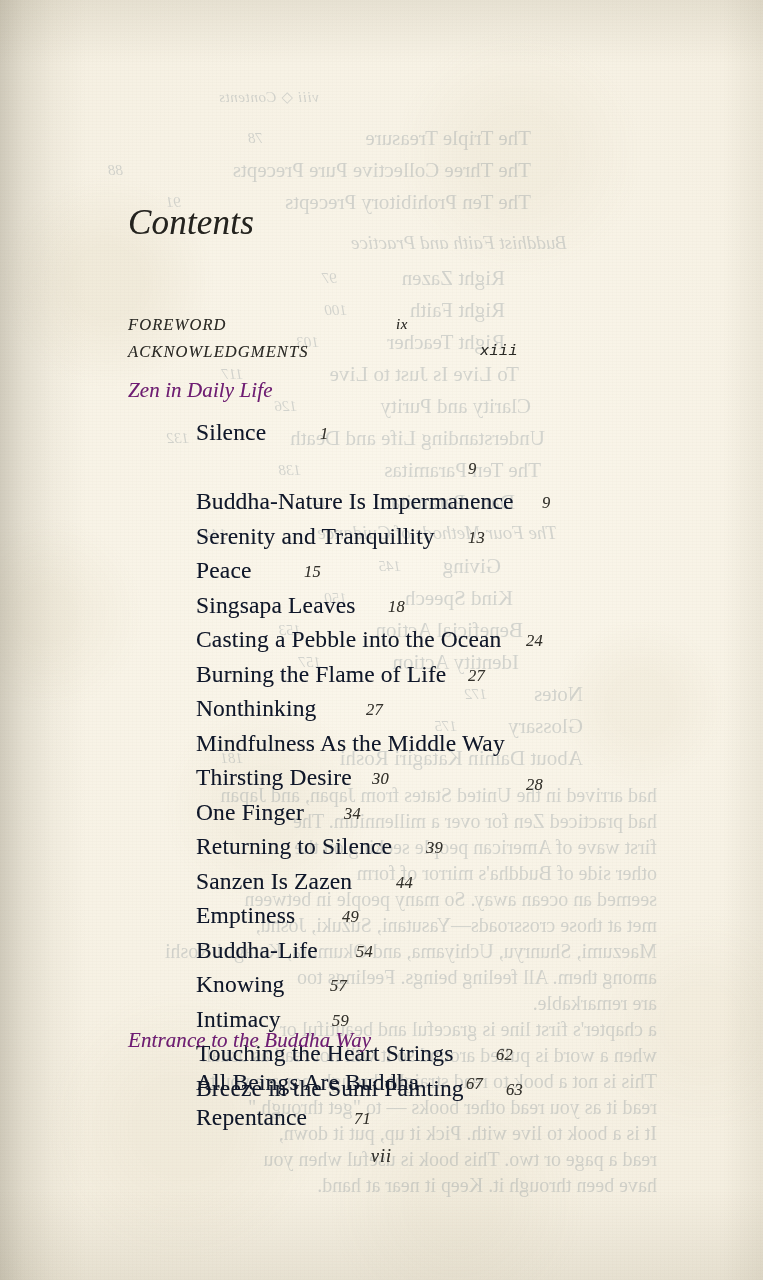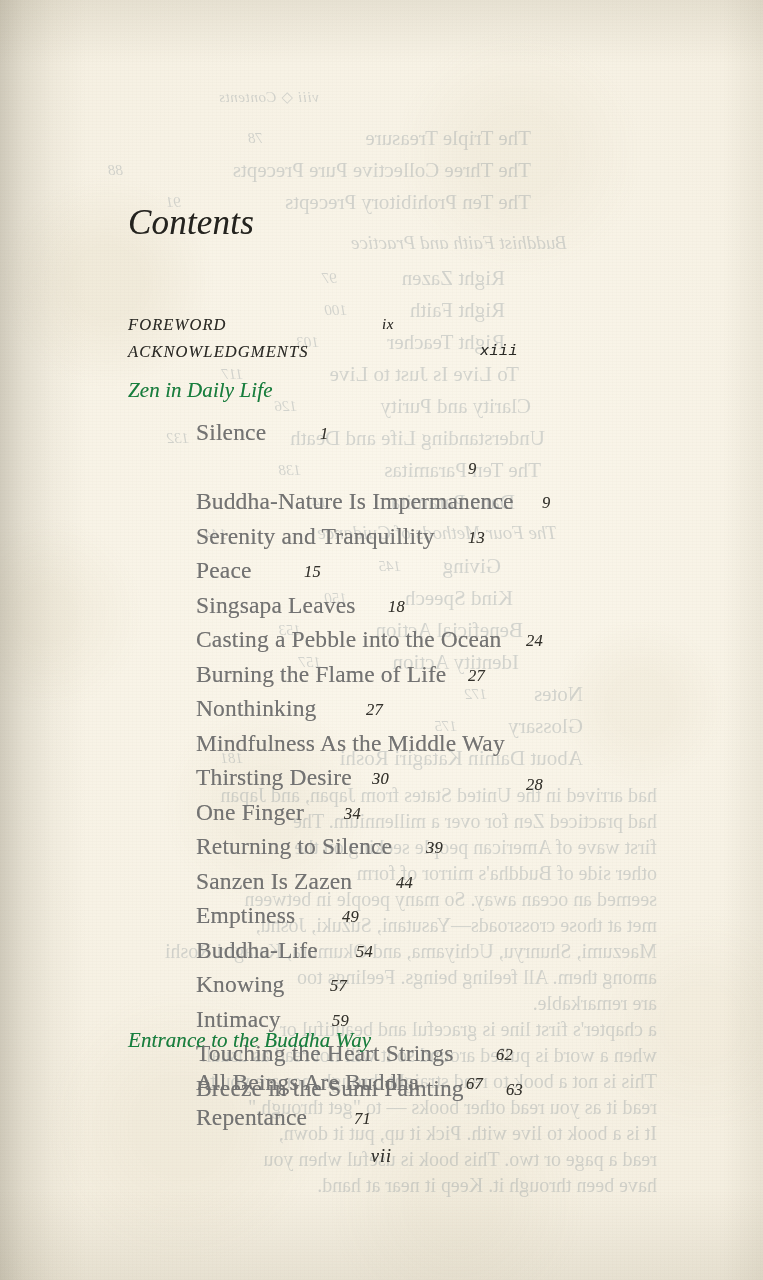--- a/index.html
+++ b/index.html
@@ -128,41 +128,41 @@
   }
   .fm-label { position: absolute; left: 0; top: 0; }
   .fm-page  { position: absolute; top: 1px; font-style: italic; font-size: 15px; letter-spacing: .5px; }
 
   .sect-head {
     position: absolute;
     left: 128px;
     font-style: italic;
     font-size: 21px;
     letter-spacing: .1px;
-    color: #15803d;
+    color: #701a75;
   }
   .sect-zen { top: 378px; }
   .sect-entrance { top: 1028px; }
 
   .toc-group {
     position: absolute;
     left: 196px;
   }
   .toc-zen { top: 419px; }
   .toc-entrance { top: 1069px; }
 
   .toc-row {
     position: relative;
     height: 34.5px;
     white-space: nowrap;
   }
   .toc-title {
     font-size: 23.5px;
     letter-spacing: .15px;
-    color: #737373;
+    color: #0f172a;
   }
   .toc-page {
     position: absolute;
     top: 5px;
     font-style: italic;
     font-size: 16.5px;
     letter-spacing: .3px;
     color: #33312b;
   }
 
@@ -253,21 +253,21 @@
   <div class="edge-bottom"></div>
   <div class="edge-right"></div>
 
   <div class="content">
 
     <div class="page-title">Contents</div>
 
     <div class="frontmatter" id="frontmatter-list">
         <div class="fm-row">
           <span class="fm-label">FOREWORD</span>
-          <span class="fm-page" style="left: 254px; font-style: italic;">ix</span>
+          <span class="fm-page" style="left: 268px; font-style: italic;">ix</span>
         </div>
         <div class="fm-row">
           <span class="fm-label">ACKNOWLEDGMENTS</span>
           <span class="fm-page" style="left: 352px; font-family: Liberation Mono, monospace;">xiii</span>
         </div>
       </div>
 
     <div class="sect-head sect-zen">Zen in Daily Life</div>
 
     <div class="toc-group toc-zen" id="toc-zen">

